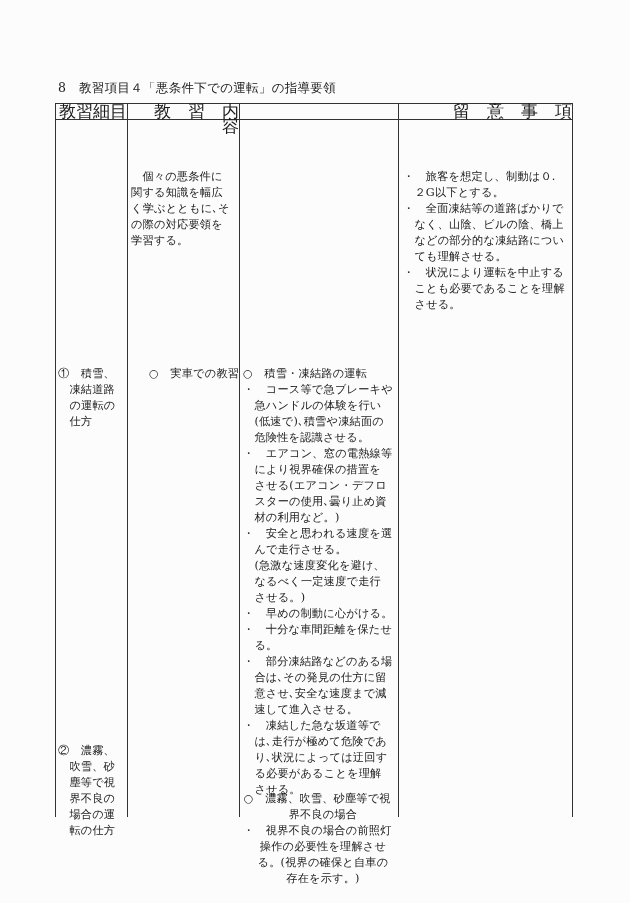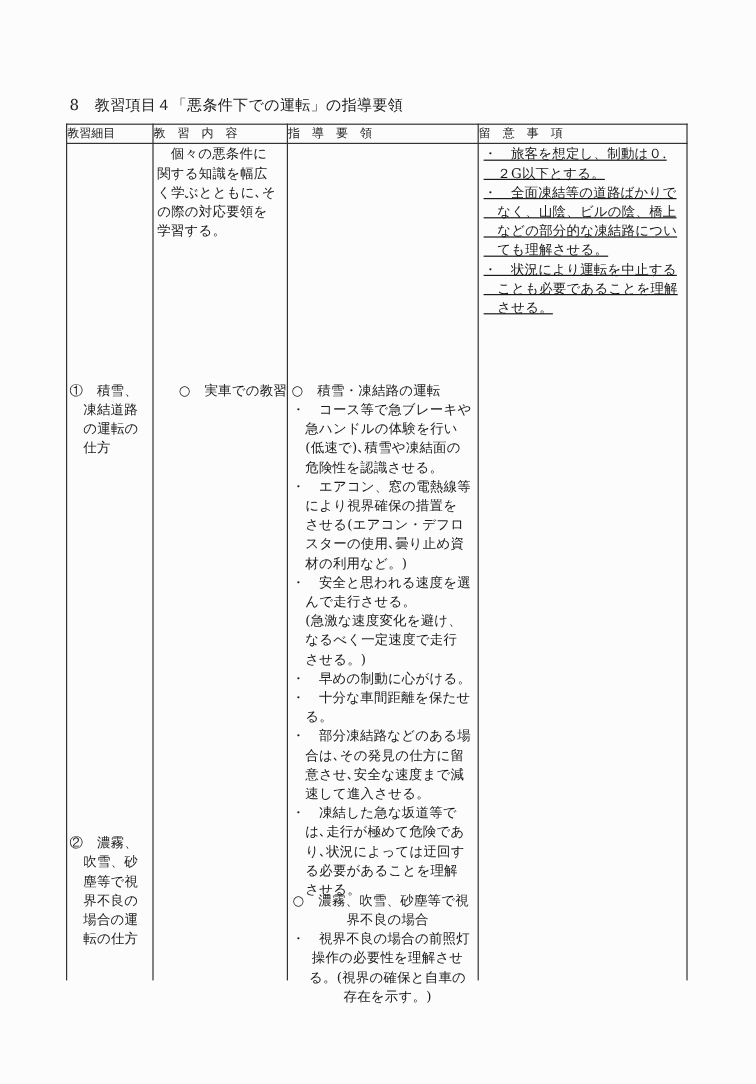--- a/index.html
+++ b/index.html
@@ -8,52 +8,51 @@
     font-family: "DejaVu Serif", "Liberation Serif", serif; color:#1a1a1a;
   }
   .title {
     position:absolute; left:58px; top:80px; font-size:12.5px; letter-spacing:0.3px; white-space:nowrap;
   }
   .tbl {
     position:absolute; left:55px; top:103px; width:518px; height:714px;
   }
   .hline { position:absolute; left:0; width:518px; height:1px; background:#333; }
   .vline { position:absolute; top:0; width:1px; height:714px; background:#333; }
-  .hdr { position:absolute; top:1px; height:15px; font-size:10px; line-height:15px; text-align:left; }
+  .hdr { position:absolute; top:1px; height:15px; font-size:17px; line-height:15px; text-align:right; }
   .cell {
-    position:absolute; font-size:11.2px; line-height:16px; white-space:pre; letter-spacing:0.2px;
+    position:absolute; font-size:11.2px; line-height:16px; white-space:pre; letter-spacing:0.2px;margin-top:48px;
   }
 </style>
 </head>
 <body>
 
 <div class="title">8　教習項目４「悪条件下での運転」の指導要領</div>
 
 <div class="tbl">
 
   <div class="hline" style="top:0;"></div>
   <div class="hline" style="top:16px;"></div>
 
   <div class="vline" style="left:0;"></div>
   <div class="vline" style="left:72px;"></div>
   <div class="vline" style="left:184px;"></div>
   <div class="vline" style="left:343px;"></div>
   <div class="vline" style="left:517px;"></div>
 
   <div class="hdr" style="left:1px;width:71px;">教習細目</div>
   <div class="hdr" style="left:73px;width:111px;">教　習　内　容</div>
-  <div class="hdr" style="left:185px;width:158px;">指　導　要　領</div>
   <div class="hdr" style="left:344px;width:173px;">留　意　事　項</div>
 
   <div class="cell" style="left:76px;top:18px;">　個々の悪条件に
 関する知識を幅広
 く学ぶとともに､そ
 の際の対応要領を
 学習する。</div>
-  <div class="cell" style="left:348px;top:18px;text-decoration:underline;">・　旅客を想定し、制動は０.
+  <div class="cell" style="left:348px;top:18px;">・　旅客を想定し、制動は０.
 　２G以下とする。
 ・　全面凍結等の道路ばかりで
 　なく、山陰、ビルの陰、橋上
 　などの部分的な凍結路につい
 　ても理解させる。
 ・　状況により運転を中止する
 　ことも必要であることを理解
 　させる。</div>
 
   <div class="cell" style="left:3px;top:215px;">①　積雪、

